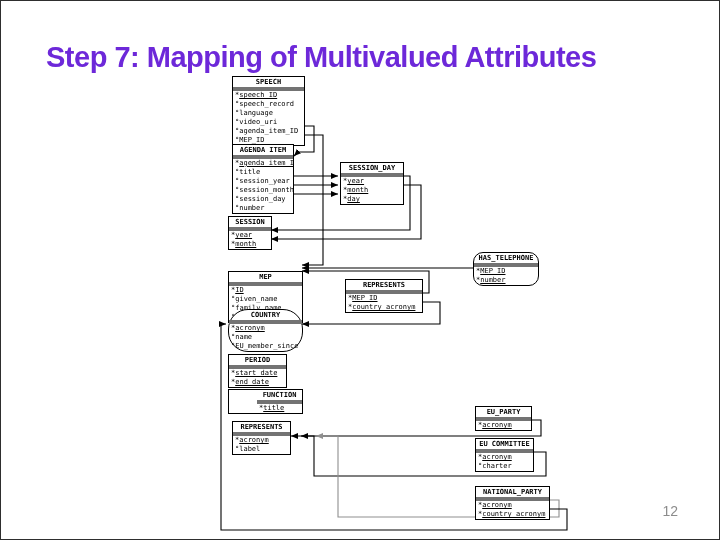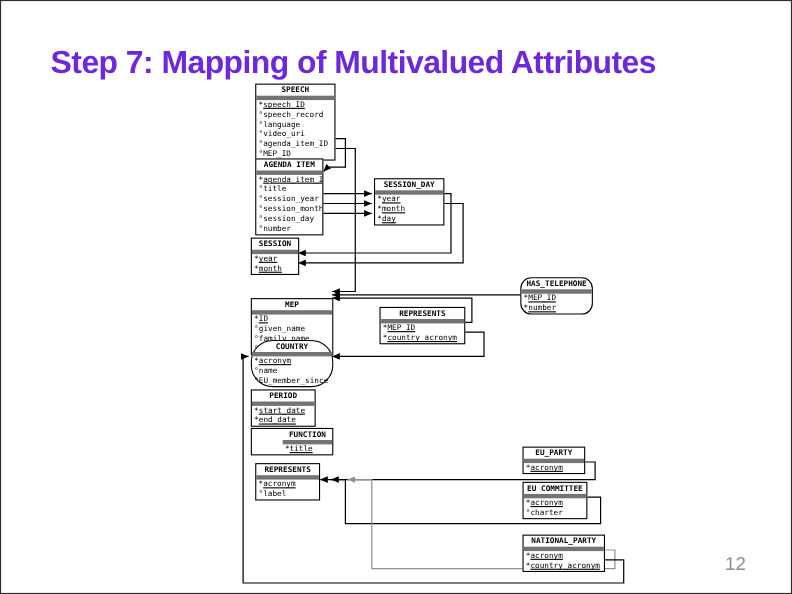--- a/index.html
+++ b/index.html
@@ -2,21 +2,21 @@
 <html><head>
 <meta charset="utf-8">
 <style>
   html,body{margin:0;padding:0;}
   body{width:720px;height:540px;background:#ffffff;overflow:hidden;position:relative;
        font-family:"Liberation Sans", sans-serif;}
   .frame{position:absolute;inset:0;border:1px solid #2e2e2e;pointer-events:none;}
   .slide-title{position:absolute;left:46px;top:22px;width:640px;
        font-size:29px;font-weight:700;letter-spacing:-0.5px;color:#4a1c10;
        font-family:"Liberation Sans", sans-serif;}
-  .page-number{position:absolute;right:42px;top:503px;font-size:17px;color:#8c8c8c;}
+  .page-number{position:absolute;right:42px;top:503px;font-size:14px;color:#8c8c8c;}
   #connector-svg{position:absolute;left:0;top:0;width:720px;height:540px;pointer-events:none;}
   .conn{fill:none;stroke:#000;stroke-width:1.1px;}
   .conn.gray{stroke:#8f8f8f;}
   .etable{position:absolute;background:#ffffff;border:1px solid #000;
        font-family:"DejaVu Sans Mono", monospace;font-size:7px;line-height:9px;color:#000;}
   .ehead{height:10px;line-height:10px;font-weight:bold;text-align:center;
        border-bottom:4px solid #737373;white-space:nowrap;overflow:hidden;font-size:7px;}
   .efield{height:9px;padding-left:2px;white-space:nowrap;overflow:hidden;}
   .fname.key{text-decoration:underline;}
 </style>

